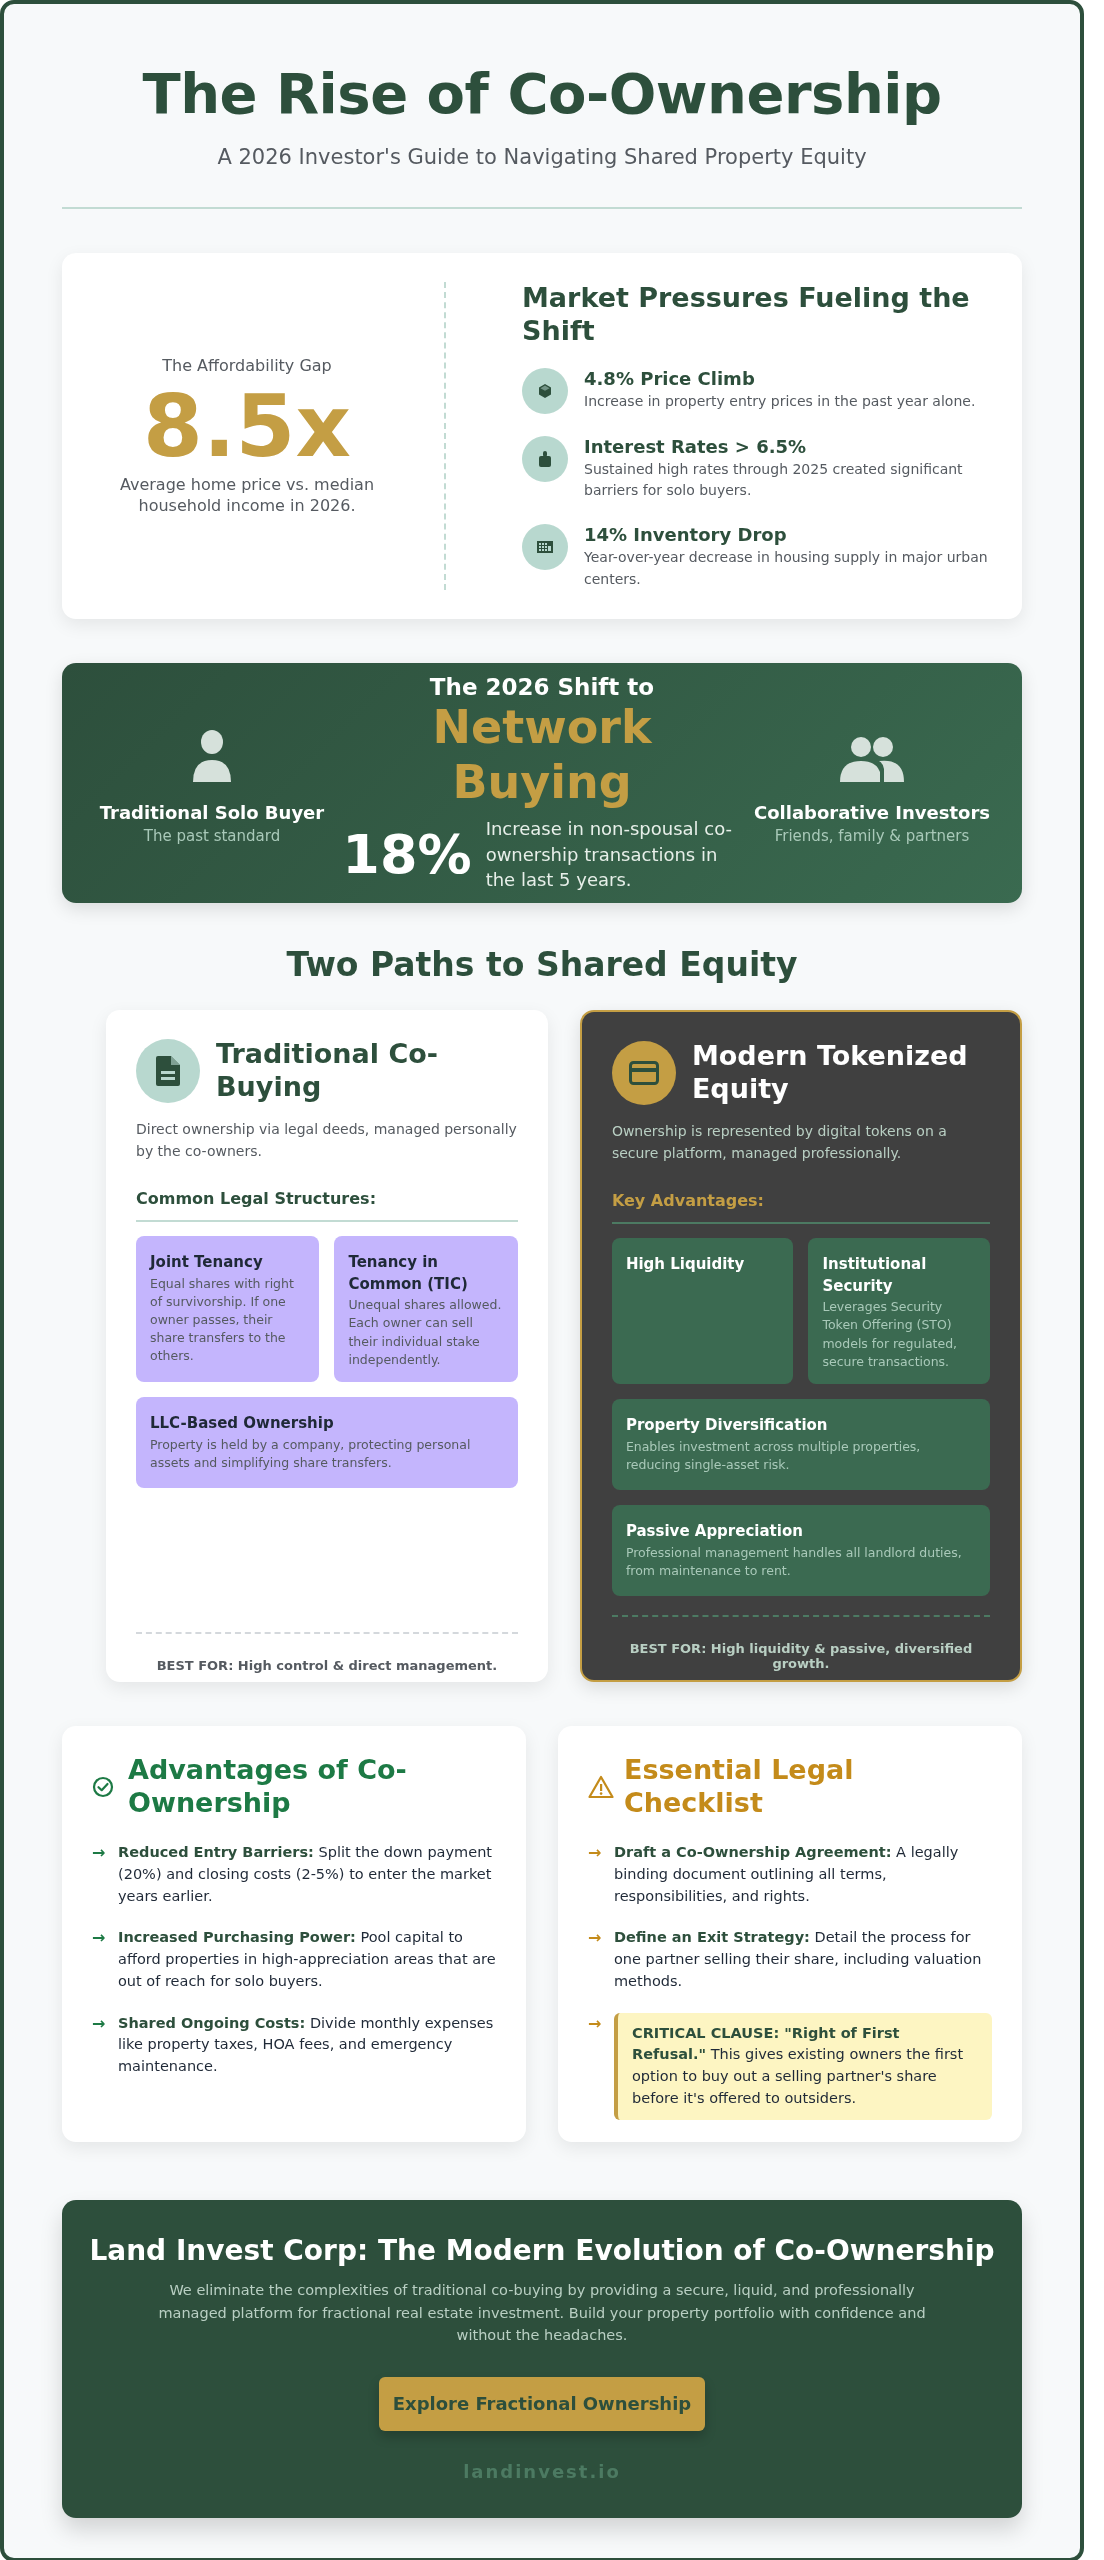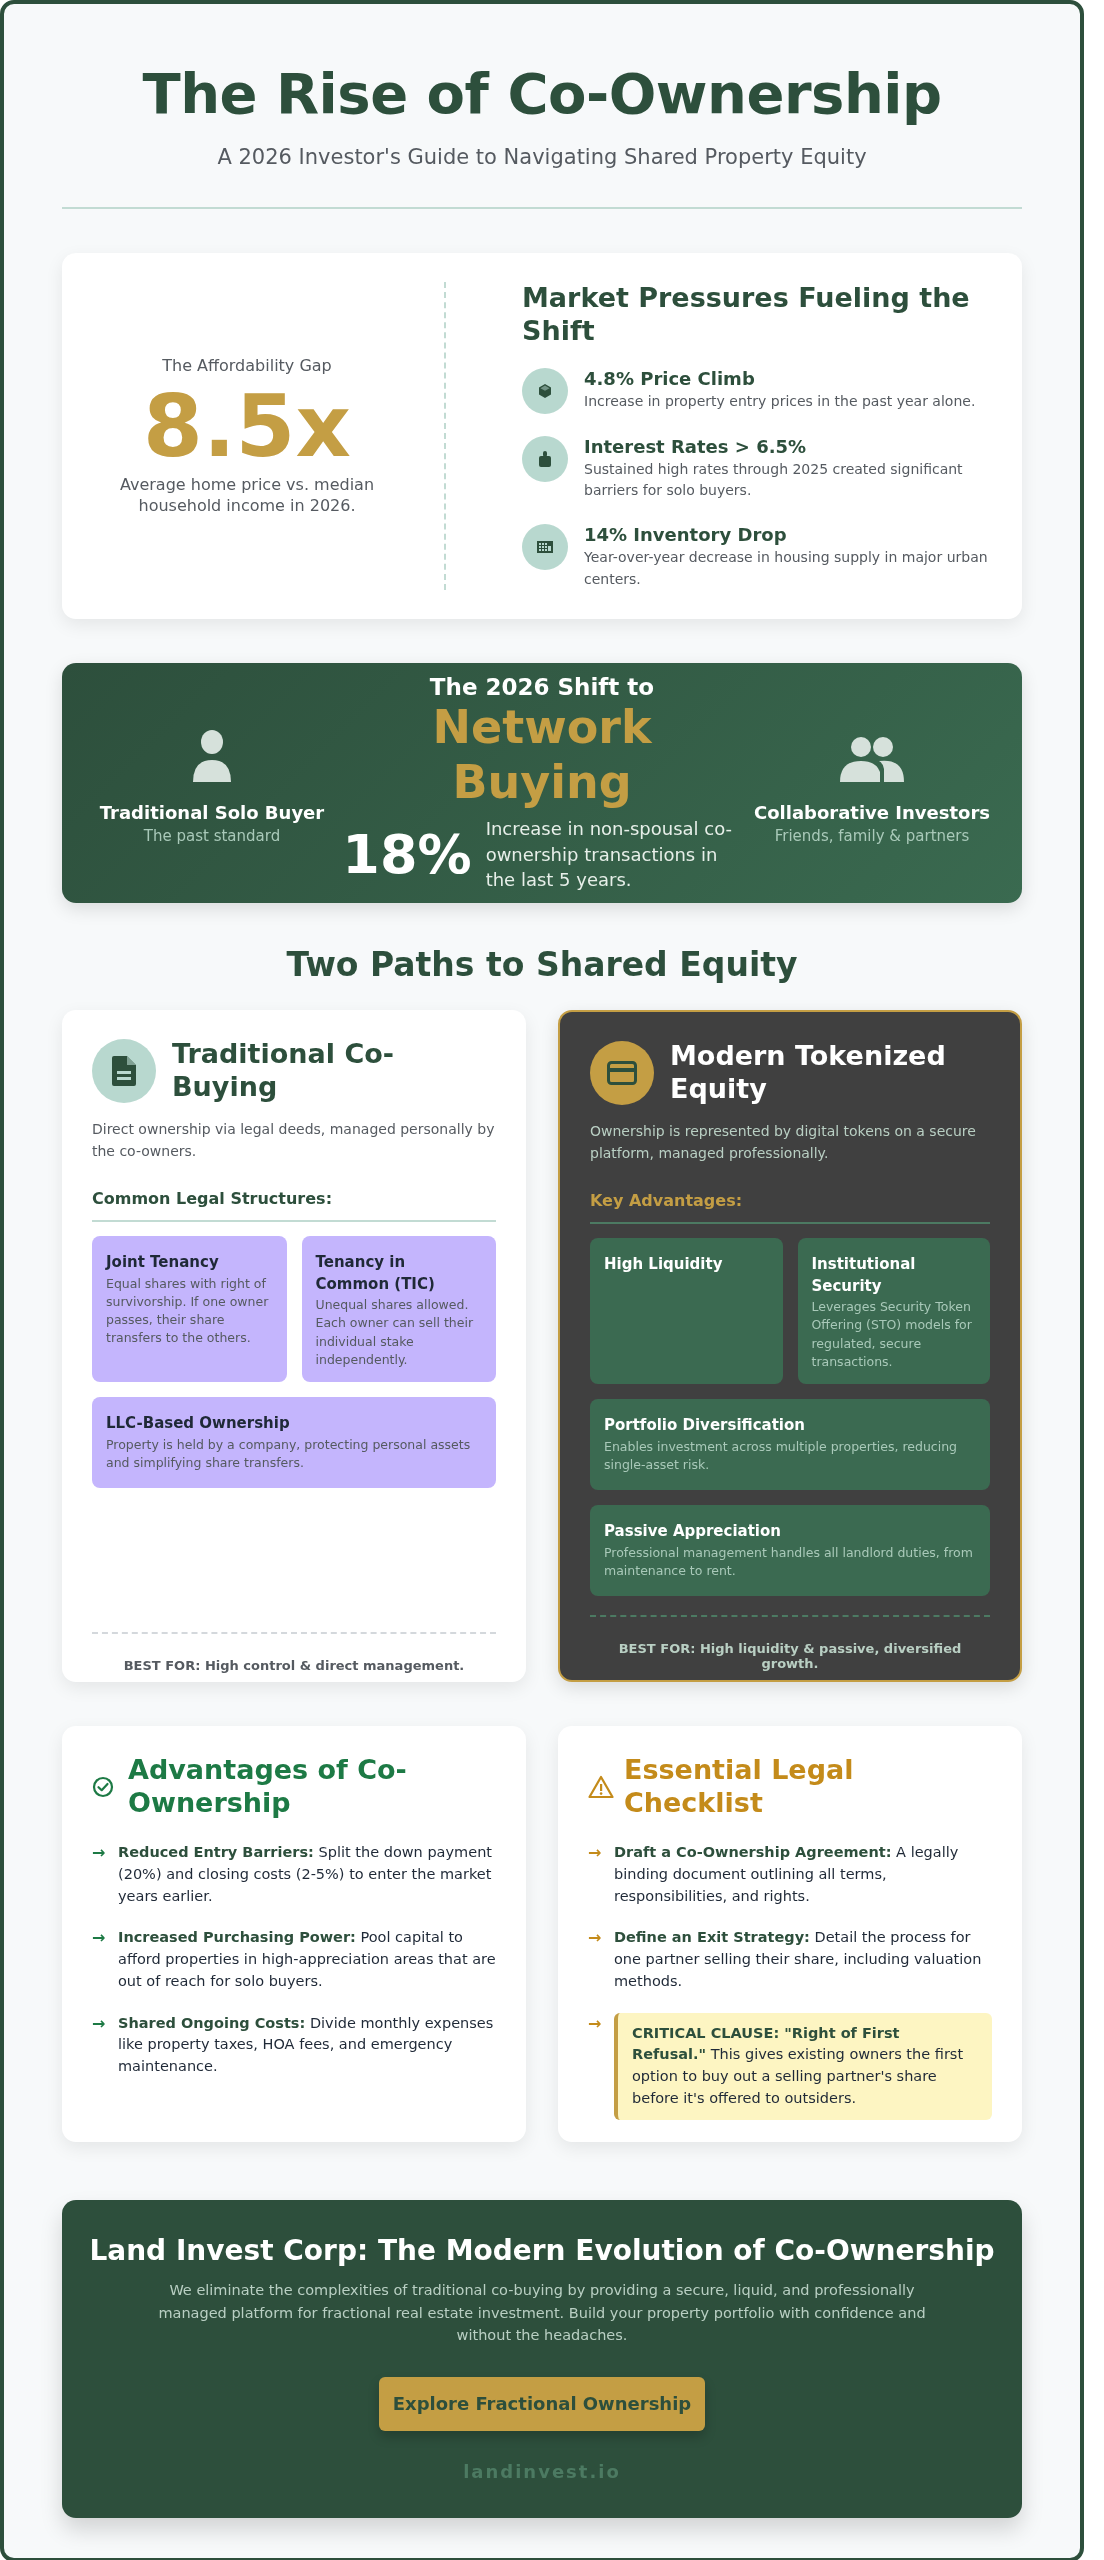--- a/index.html
+++ b/index.html
@@ -42,21 +42,21 @@
   .buyer-sub { font-size: 15px; color: #a9c9b9; margin-top: 2px; }
   .net-center { flex: 1; text-align: center; }
   .net-pre { font-size: 23px; font-weight: bold; color: #fff; }
   .net-main { font-size: 46px; font-weight: bold; color: #c49e44; line-height: 1.2; }
   .net-stat { display: flex; align-items: center; justify-content: center; margin-top: 6px; }
   .net-pct { font-size: 54px; font-weight: bold; color: #fff; margin-right: 14px; }
   .net-desc { font-size: 18px; color: #e7efe9; text-align: left; line-height: 1.42; width: 256px; }
 
   .section-title { text-align: center; font-size: 33px; font-weight: bold; color: #2d4f3c; margin: 42px 0 26px 0; }
 
-  .paths { display: flex; gap: 32px; }
+  .paths { display: flex; gap: 32px; margin-left: 44px; }
   .path { width: 464px; height: 672px; border-radius: 14px; padding: 28px 30px 20px 30px; position: relative; }
   .path.light { background: #fff; box-shadow: 0 6px 18px rgba(0,0,0,0.08); }
   .path.dark { background: #404040; border: 2px solid #c49e44; box-shadow: 0 6px 18px rgba(0,0,0,0.12); }
   .path-head { display: flex; align-items: center; }
   .path-icon { width: 64px; height: 64px; border-radius: 50%; flex: none; display: flex; align-items: center; justify-content: center; margin-right: 16px; }
   .light .path-icon { background: #b8d8cf; }
   .dark .path-icon { background: #c49e44; }
   .path-title { font-size: 27px; font-weight: bold; line-height: 1.22; }
   .light .path-title { color: #2d4f3c; }
   .dark .path-title { color: #fff; }
@@ -258,21 +258,21 @@
       <div class="path-sub">Key Advantages:</div>
       <div class="grid2">
         <div class="tile" style="height:146px">
           <div class="tile-title">High Liquidity</div>
         </div>
         <div class="tile" style="height:146px">
           <div class="tile-title">Institutional Security</div>
           <div class="tile-desc">Leverages Security Token Offering (STO) models for regulated, secure transactions.</div>
         </div>
         <div class="tile full">
-          <div class="tile-title">Portfolio Diversification</div>
+          <div class="tile-title">Property Diversification</div>
           <div class="tile-desc">Enables investment across multiple properties, reducing single-asset risk.</div>
         </div>
         <div class="tile full">
           <div class="tile-title">Passive Appreciation</div>
           <div class="tile-desc">Professional management handles all landlord duties, from maintenance to rent.</div>
         </div>
       </div>
       <div class="best">BEST FOR: High liquidity &amp; passive, diversified growth.</div>
     </div>
   </div>

